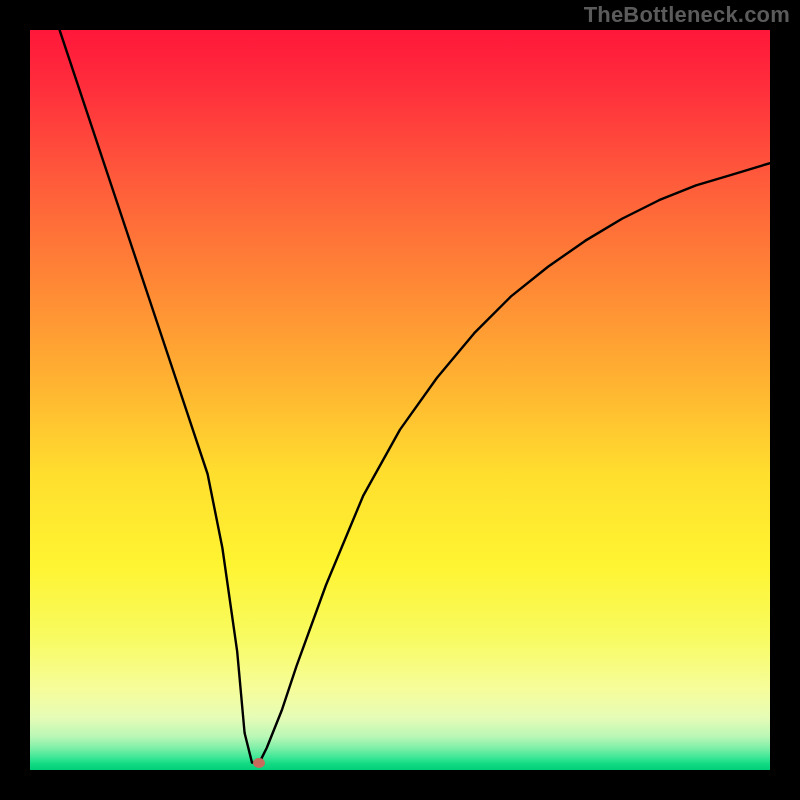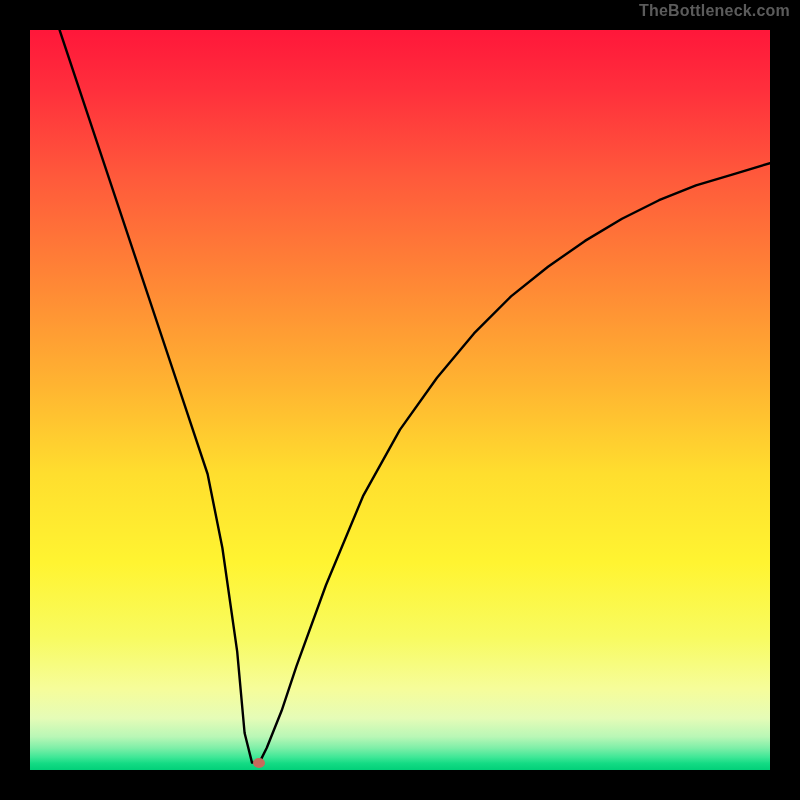--- a/index.html
+++ b/index.html
@@ -15,21 +15,21 @@
     position: relative;
     width: 800px;
     height: 800px;
     background: #000;
   }
   .watermark {
     position: absolute;
     top: 2px;
     right: 10px;
     color: #5b5b5b;
-    font-size: 16px;
+    font-size: 22px;
     font-weight: 600;
     letter-spacing: 0.2px;
     user-select: none;
   }
   .plot-area {
     position: absolute;
     left: 30px;
     top: 30px;
     width: 740px;
     height: 740px;

